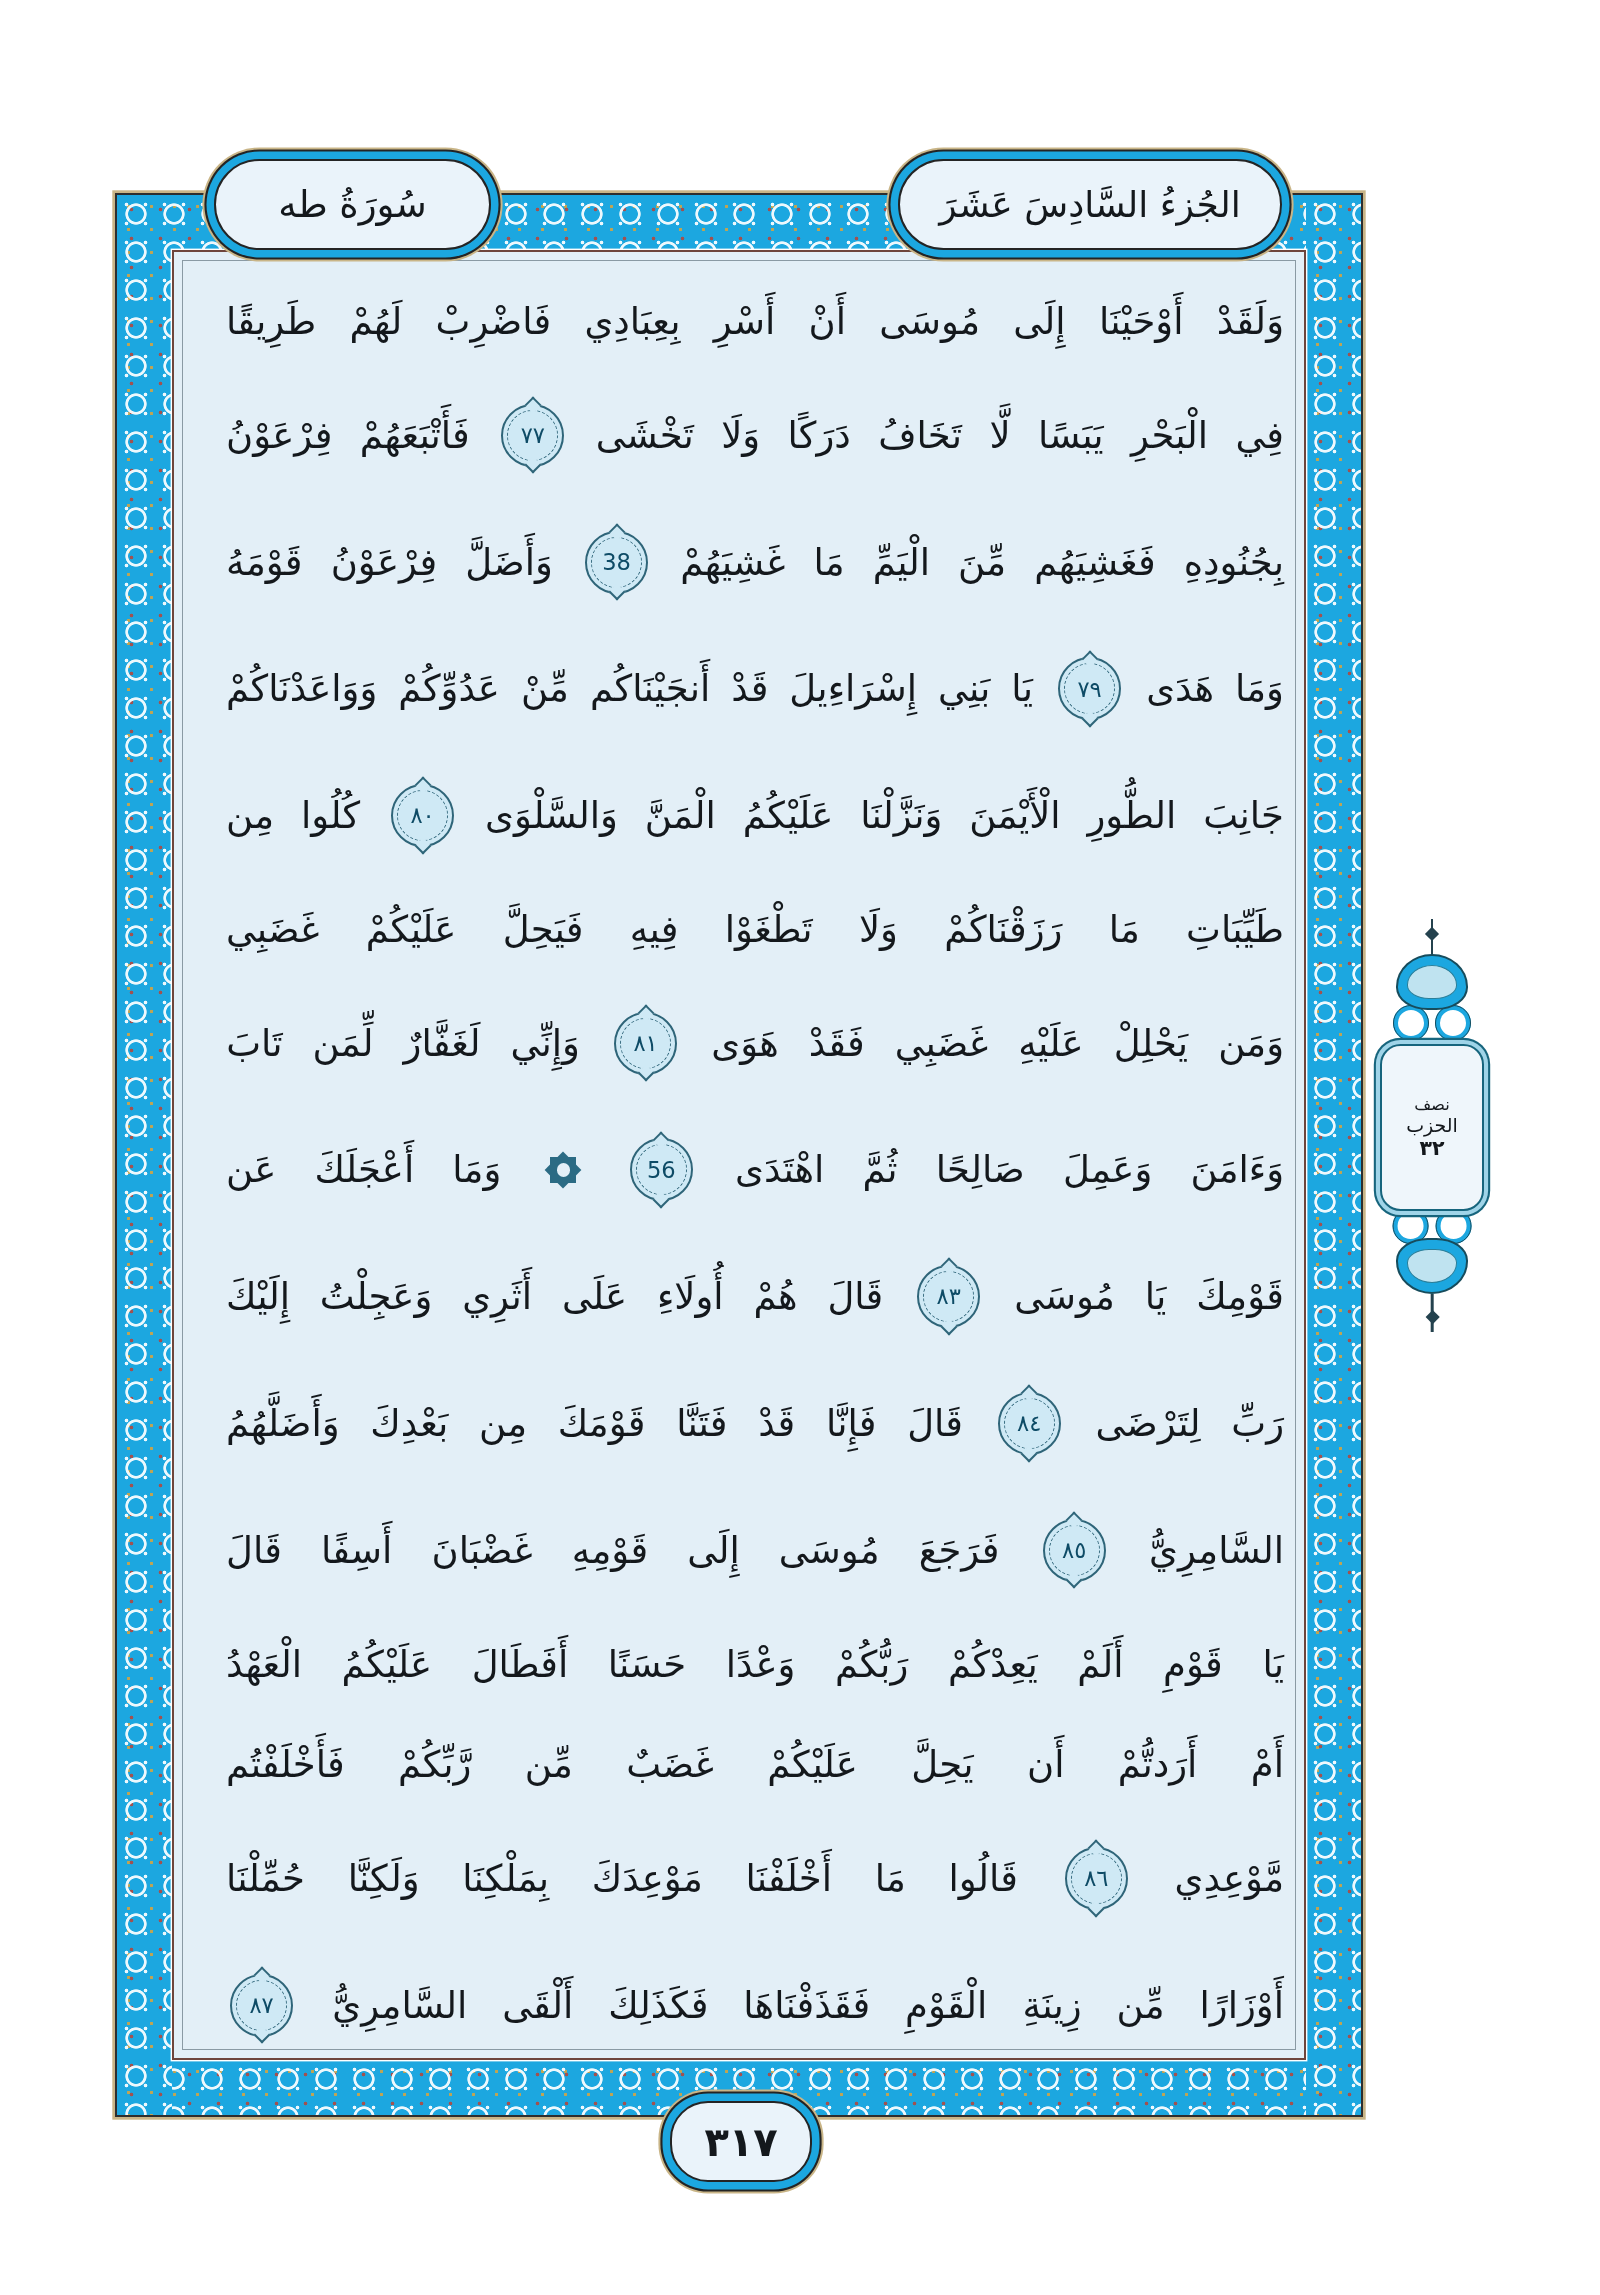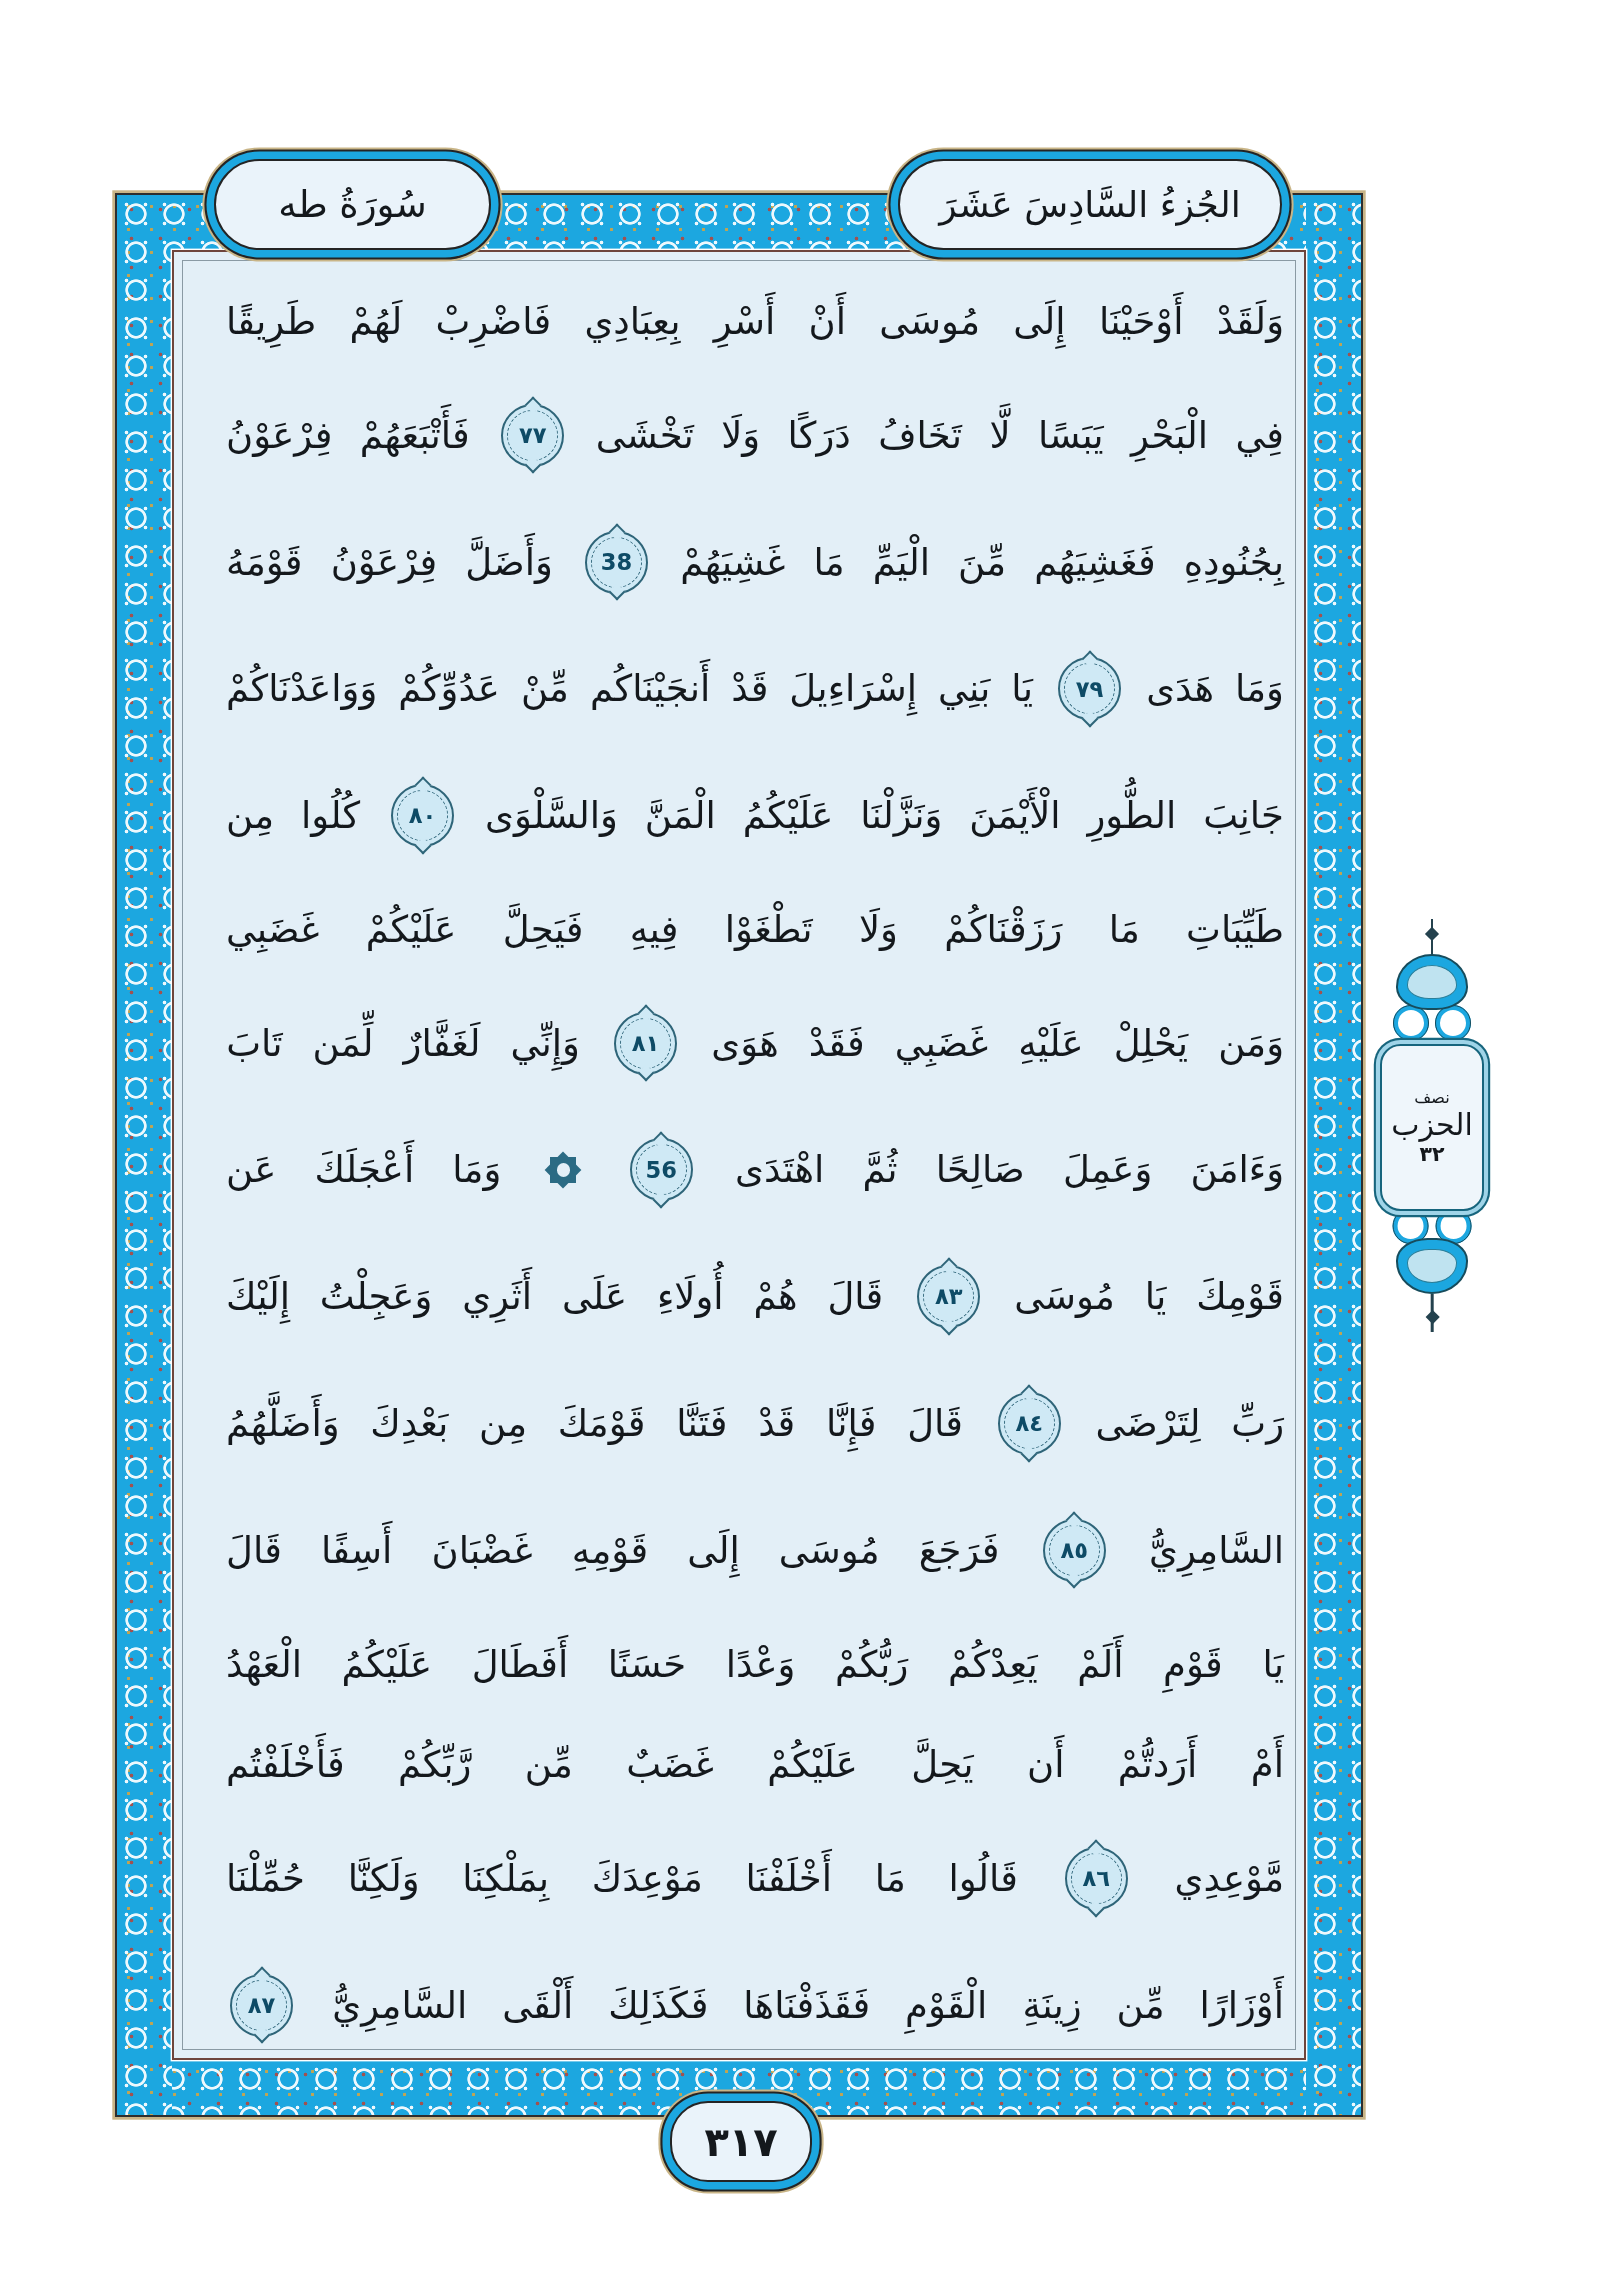--- a/index.html
+++ b/index.html
@@ -67,21 +67,21 @@
     outline:1.4px dashed #2F6579;outline-offset:-7.5px;
     display:flex;align-items:center;justify-content:center;
     margin:0 4.1px;
   }
   .ayah::before,.ayah::after{
     content:"";position:absolute;left:50%;width:10.3px;height:10.3px;background:#CFE9F5;
     transform:translateX(-50%) rotate(45deg);
   }
   .ayah::before{top:-6.8px;border-top:2.1px solid #2F6579;border-left:2.1px solid #2F6579;}
   .ayah::after{bottom:-6.8px;border-bottom:2.1px solid #2F6579;border-right:2.1px solid #2F6579;}
-  .ayah .num{font-size:22.6px;font-weight:bold;color:#0e4b66;}
+  .ayah .num{font-size:22.6px;font-weight:normal;color:#0e4b66;}
   
   .rub{position:relative;flex:0 0 auto;width:37px;height:37px;margin:0 5.5px;}
   .rub::before,.rub::after{content:"";position:absolute;inset:5.5px;background:#2b6b84;}
   .rub::after{transform:rotate(45deg);}
   .rub-core{position:absolute;inset:11.6px;background:#E3EFF7;border-radius:50%;z-index:1;}
   
   .hizb{
     position:absolute;left:1369px;top:919px;width:126px;height:475px;z-index:4;
     display:flex;flex-direction:column;align-items:center;
   }
@@ -106,21 +106,21 @@
     margin:0 3.4px;background:transparent;
   }
   .hizb-box{
     width:100px;height:163px;margin:2.7px 0;
     background:#EFF6FB;border:2.1px solid #17657D;border-radius:20.5px;
     box-shadow:0 0 0 4.1px #9FD4E8, 0 0 0 6.2px #17657D;
     display:flex;flex-direction:column;align-items:center;justify-content:center;
     color:#14181c;z-index:2;
   }
   .hizb-box .h-top{font-size:16.4px;}
-  .hizb-box .h-main{font-size:30px;}
+  .hizb-box .h-main{font-size:19px;}
   .hizb-box .h-num{font-size:20.5px;font-weight:bold;}
   .flip{transform:rotate(180deg);}
   .mt{margin-top:-5.5px;}
 </style>
 </head>
 <body>
 
 <div id="page">
 
   <div class="frame">

